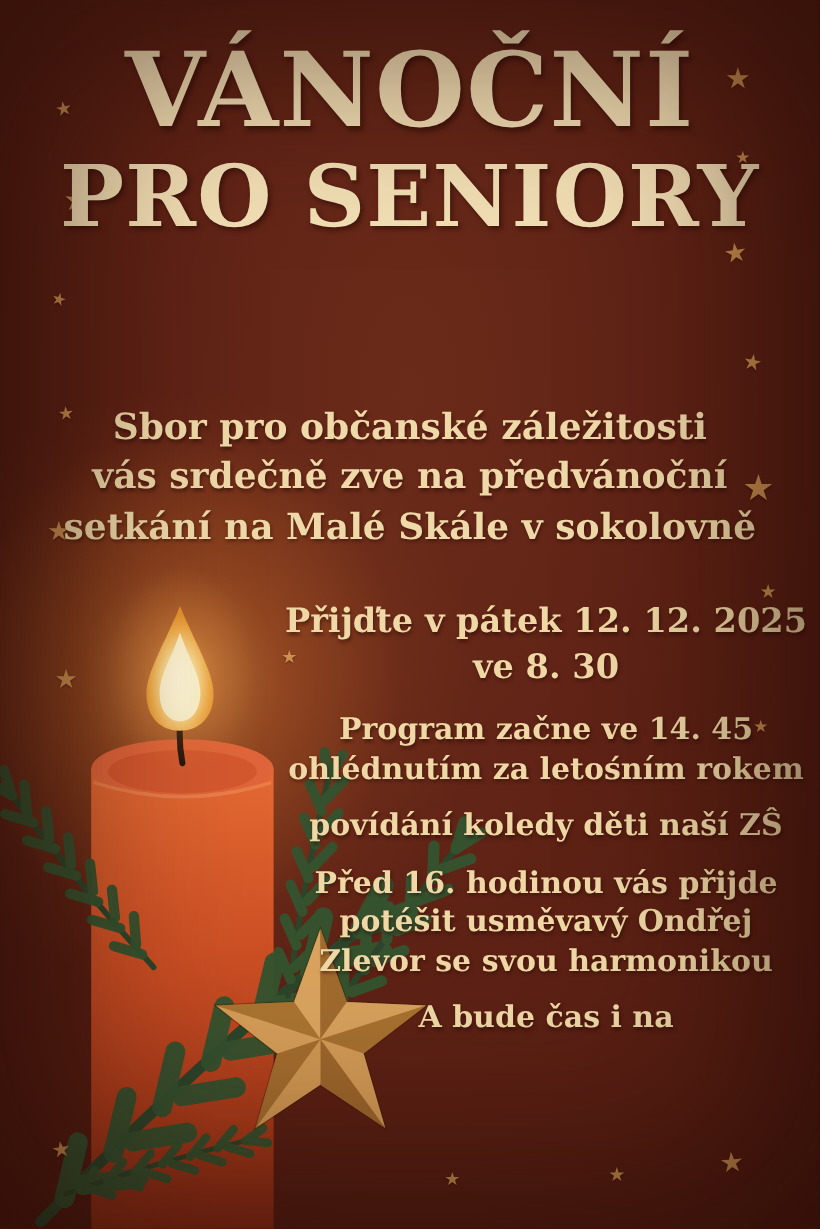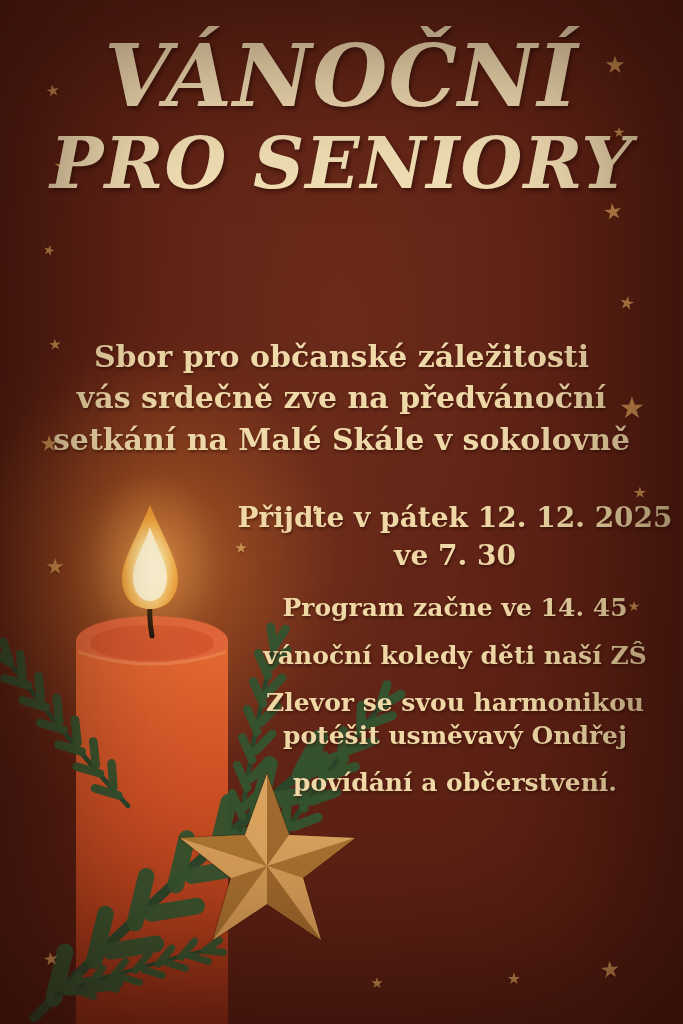--- a/index.html
+++ b/index.html
@@ -149,45 +149,47 @@
   <span class="star" style="left:613px;top:212px;font-size:22px;transform:translate(-50%,-50%) rotate(-8deg);">★</span>
   <span class="star" style="left:627px;top:303px;font-size:18px;transform:translate(-50%,-50%) rotate(10deg);">★</span>
   <span class="star" style="left:632px;top:408px;font-size:30px;">★</span>
   <span class="star" style="left:640px;top:493px;font-size:16px;">★</span>
   <span class="star" style="left:634px;top:606px;font-size:14px;">★</span>
   <span class="star" style="left:51px;top:959px;font-size:18px;transform:translate(-50%,-50%) rotate(-8deg);">★</span>
   <span class="star" style="left:377px;top:983px;font-size:15px;">★</span>
   <span class="star" style="left:514px;top:979px;font-size:16px;">★</span>
   <span class="star" style="left:610px;top:970px;font-size:23px;transform:translate(-50%,-50%) rotate(-5deg);">★</span>
 
-  <h1 class="title" style="margin:0;font-style:italic;">
+  <h1 class="title" style="margin:0;">
     <span class="t-line">VÁNOČNÍ</span>
     <span class="t-line small">PRO SENIORY</span>
   </h1>
 
   <div class="subtitle">
     <span>Sbor pro občanské záležitosti</span>
     <span>vás srdečně zve na předvánoční</span>
     <span>setkání na Malé Skále v sokolovně</span>
   </div>
 
   <div class="schedule">
     <p class="block lead">
       <span>Přijďte v pátek 12. 12. 2025</span>
-      <span>ve 7. 30</span>
+      <span>ve 8. 30</span>
     </p>
     <p class="block">
       <span>Program začne ve 14. 45</span>
+      <span>ohlédnutím za letośním rokem</span>
     </p>
     <p class="block">
-      <span>vánoční koledy děti naší ZŜ</span>
+      <span>povídání koledy děti naší ZŜ</span>
     </p>
     <p class="block">
+      <span>Před 16. hodinou vás přijde</span>
+      <span>potéšit usměvavý Ondřej</span>
       <span>Zlevor se svou harmonikou</span>
-      <span>potéšit usměvavý Ondřej</span>
     </p>
     <p class="block">
-      <span>povídání a občerstvení.</span>
+      <span>A bude čas i na</span>
     </p>
   </div>
 
   <div class="vignette"></div>
 </div>
 
 </body></html>

